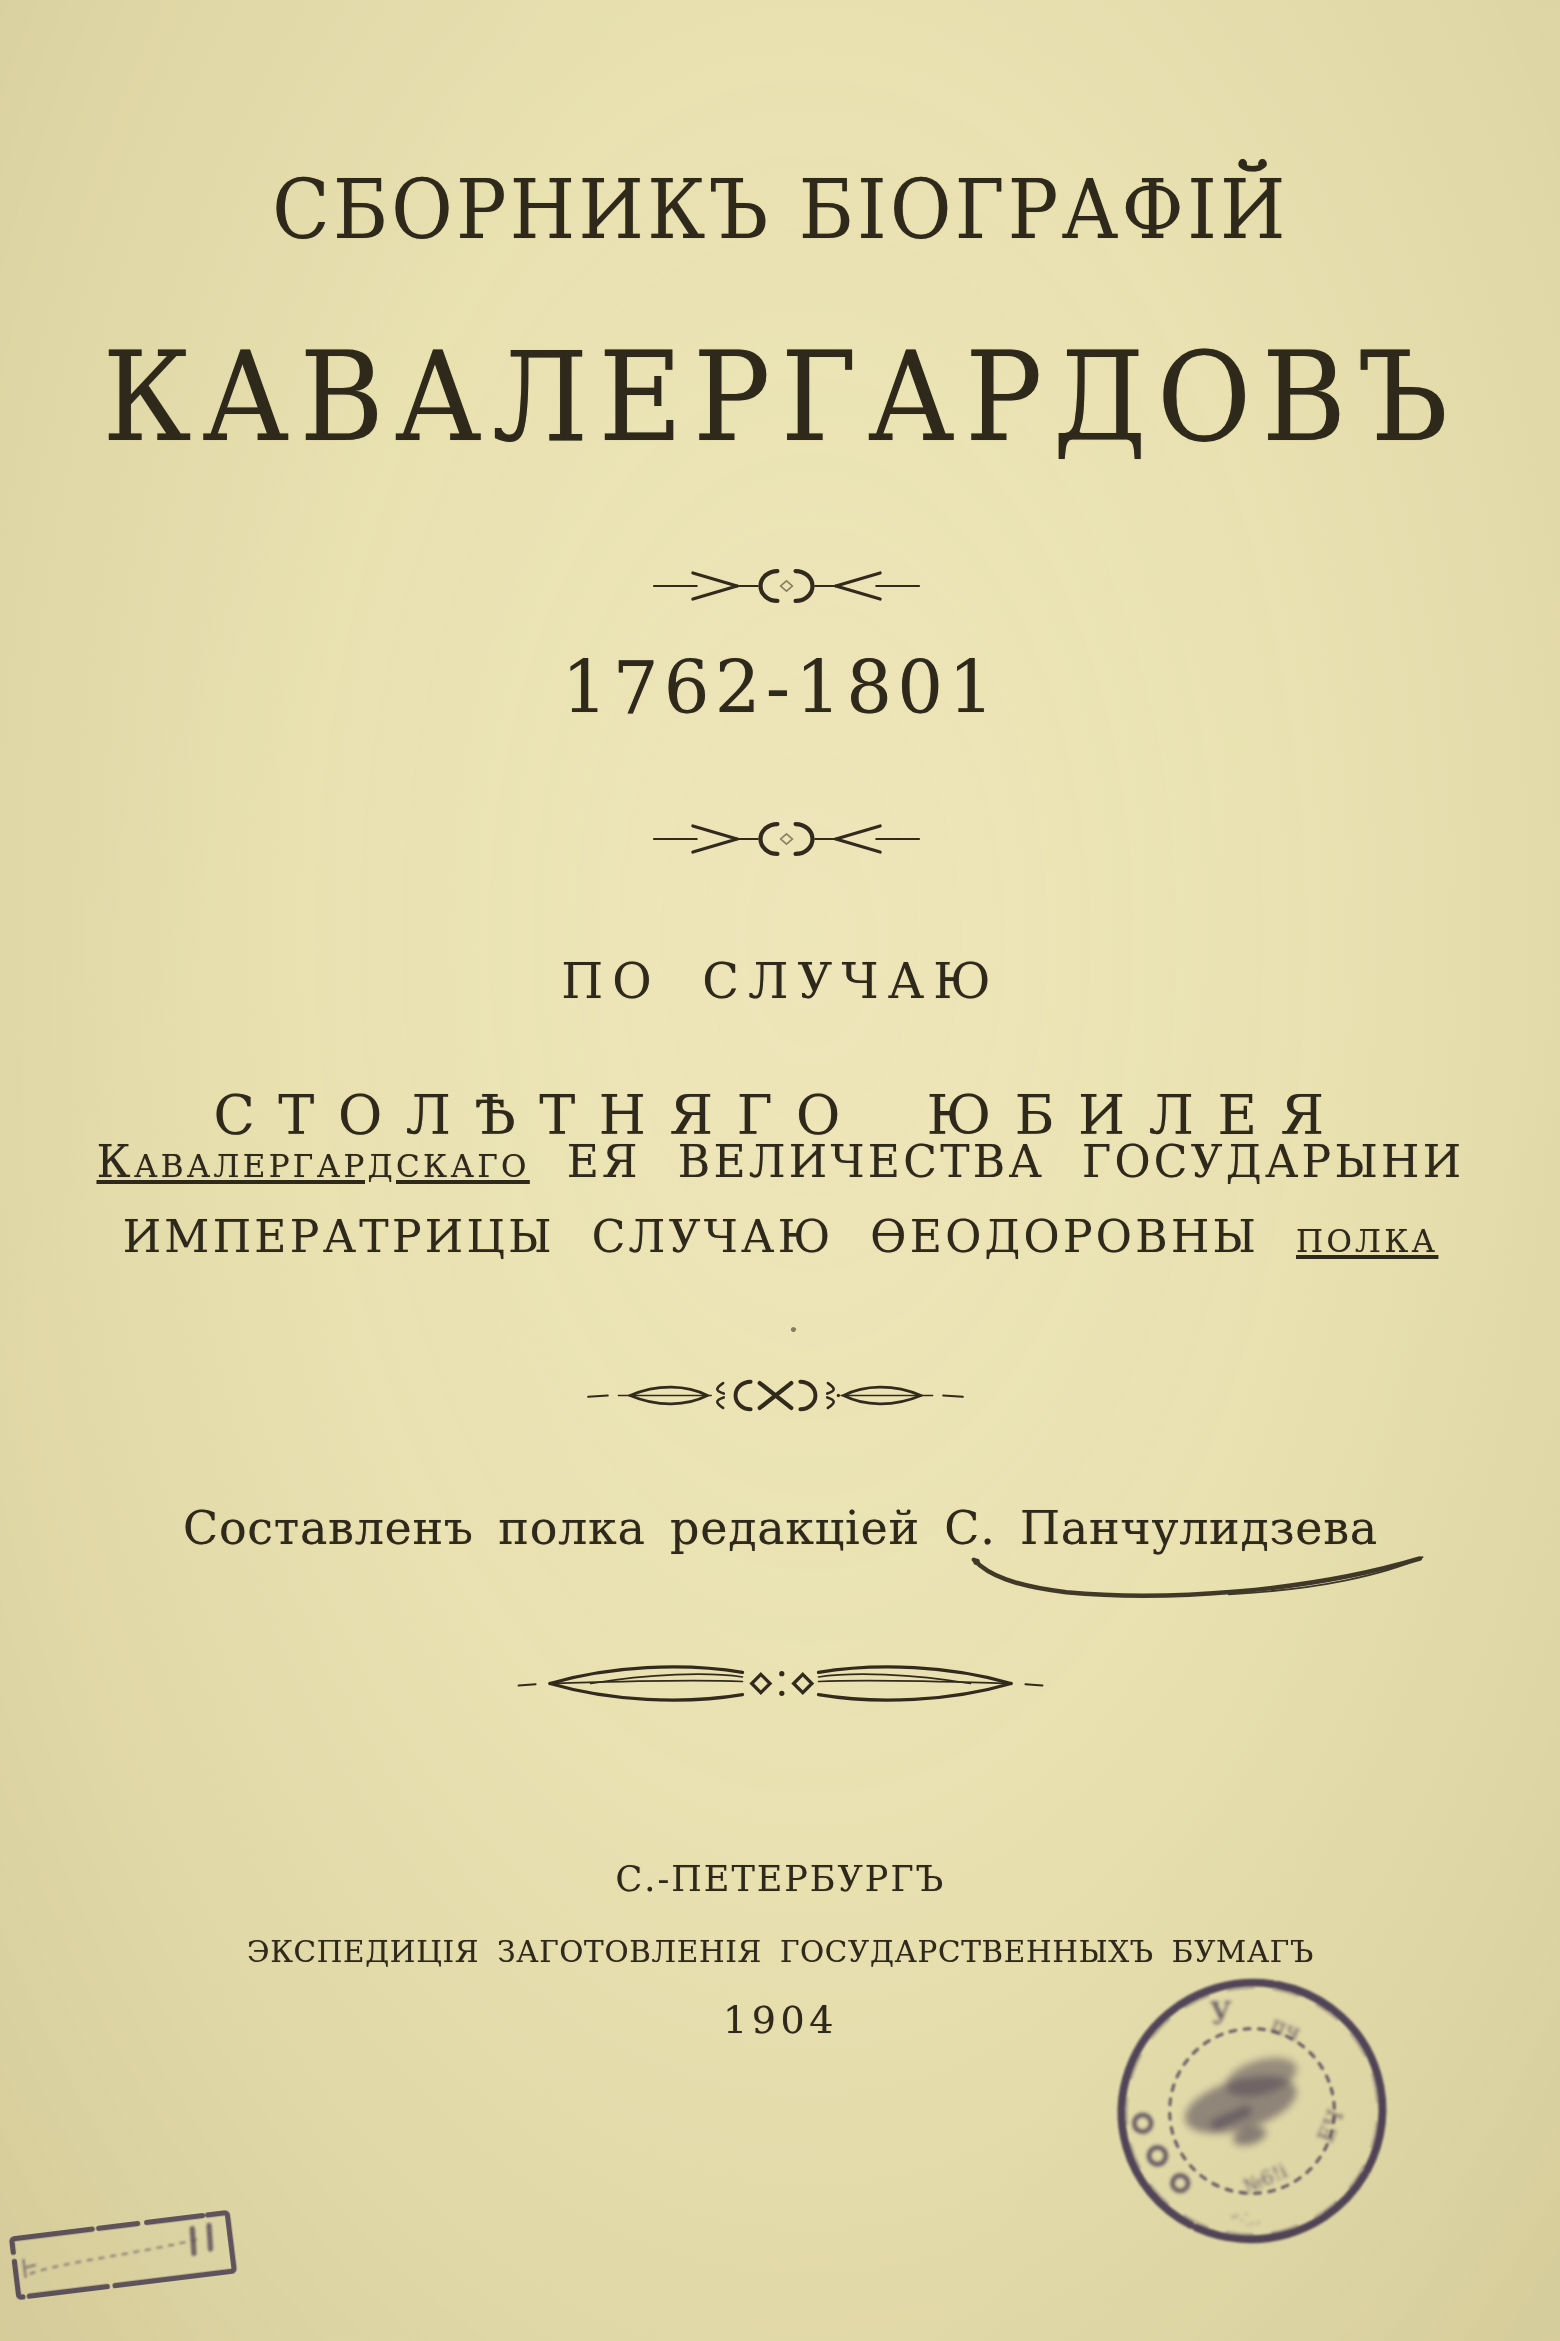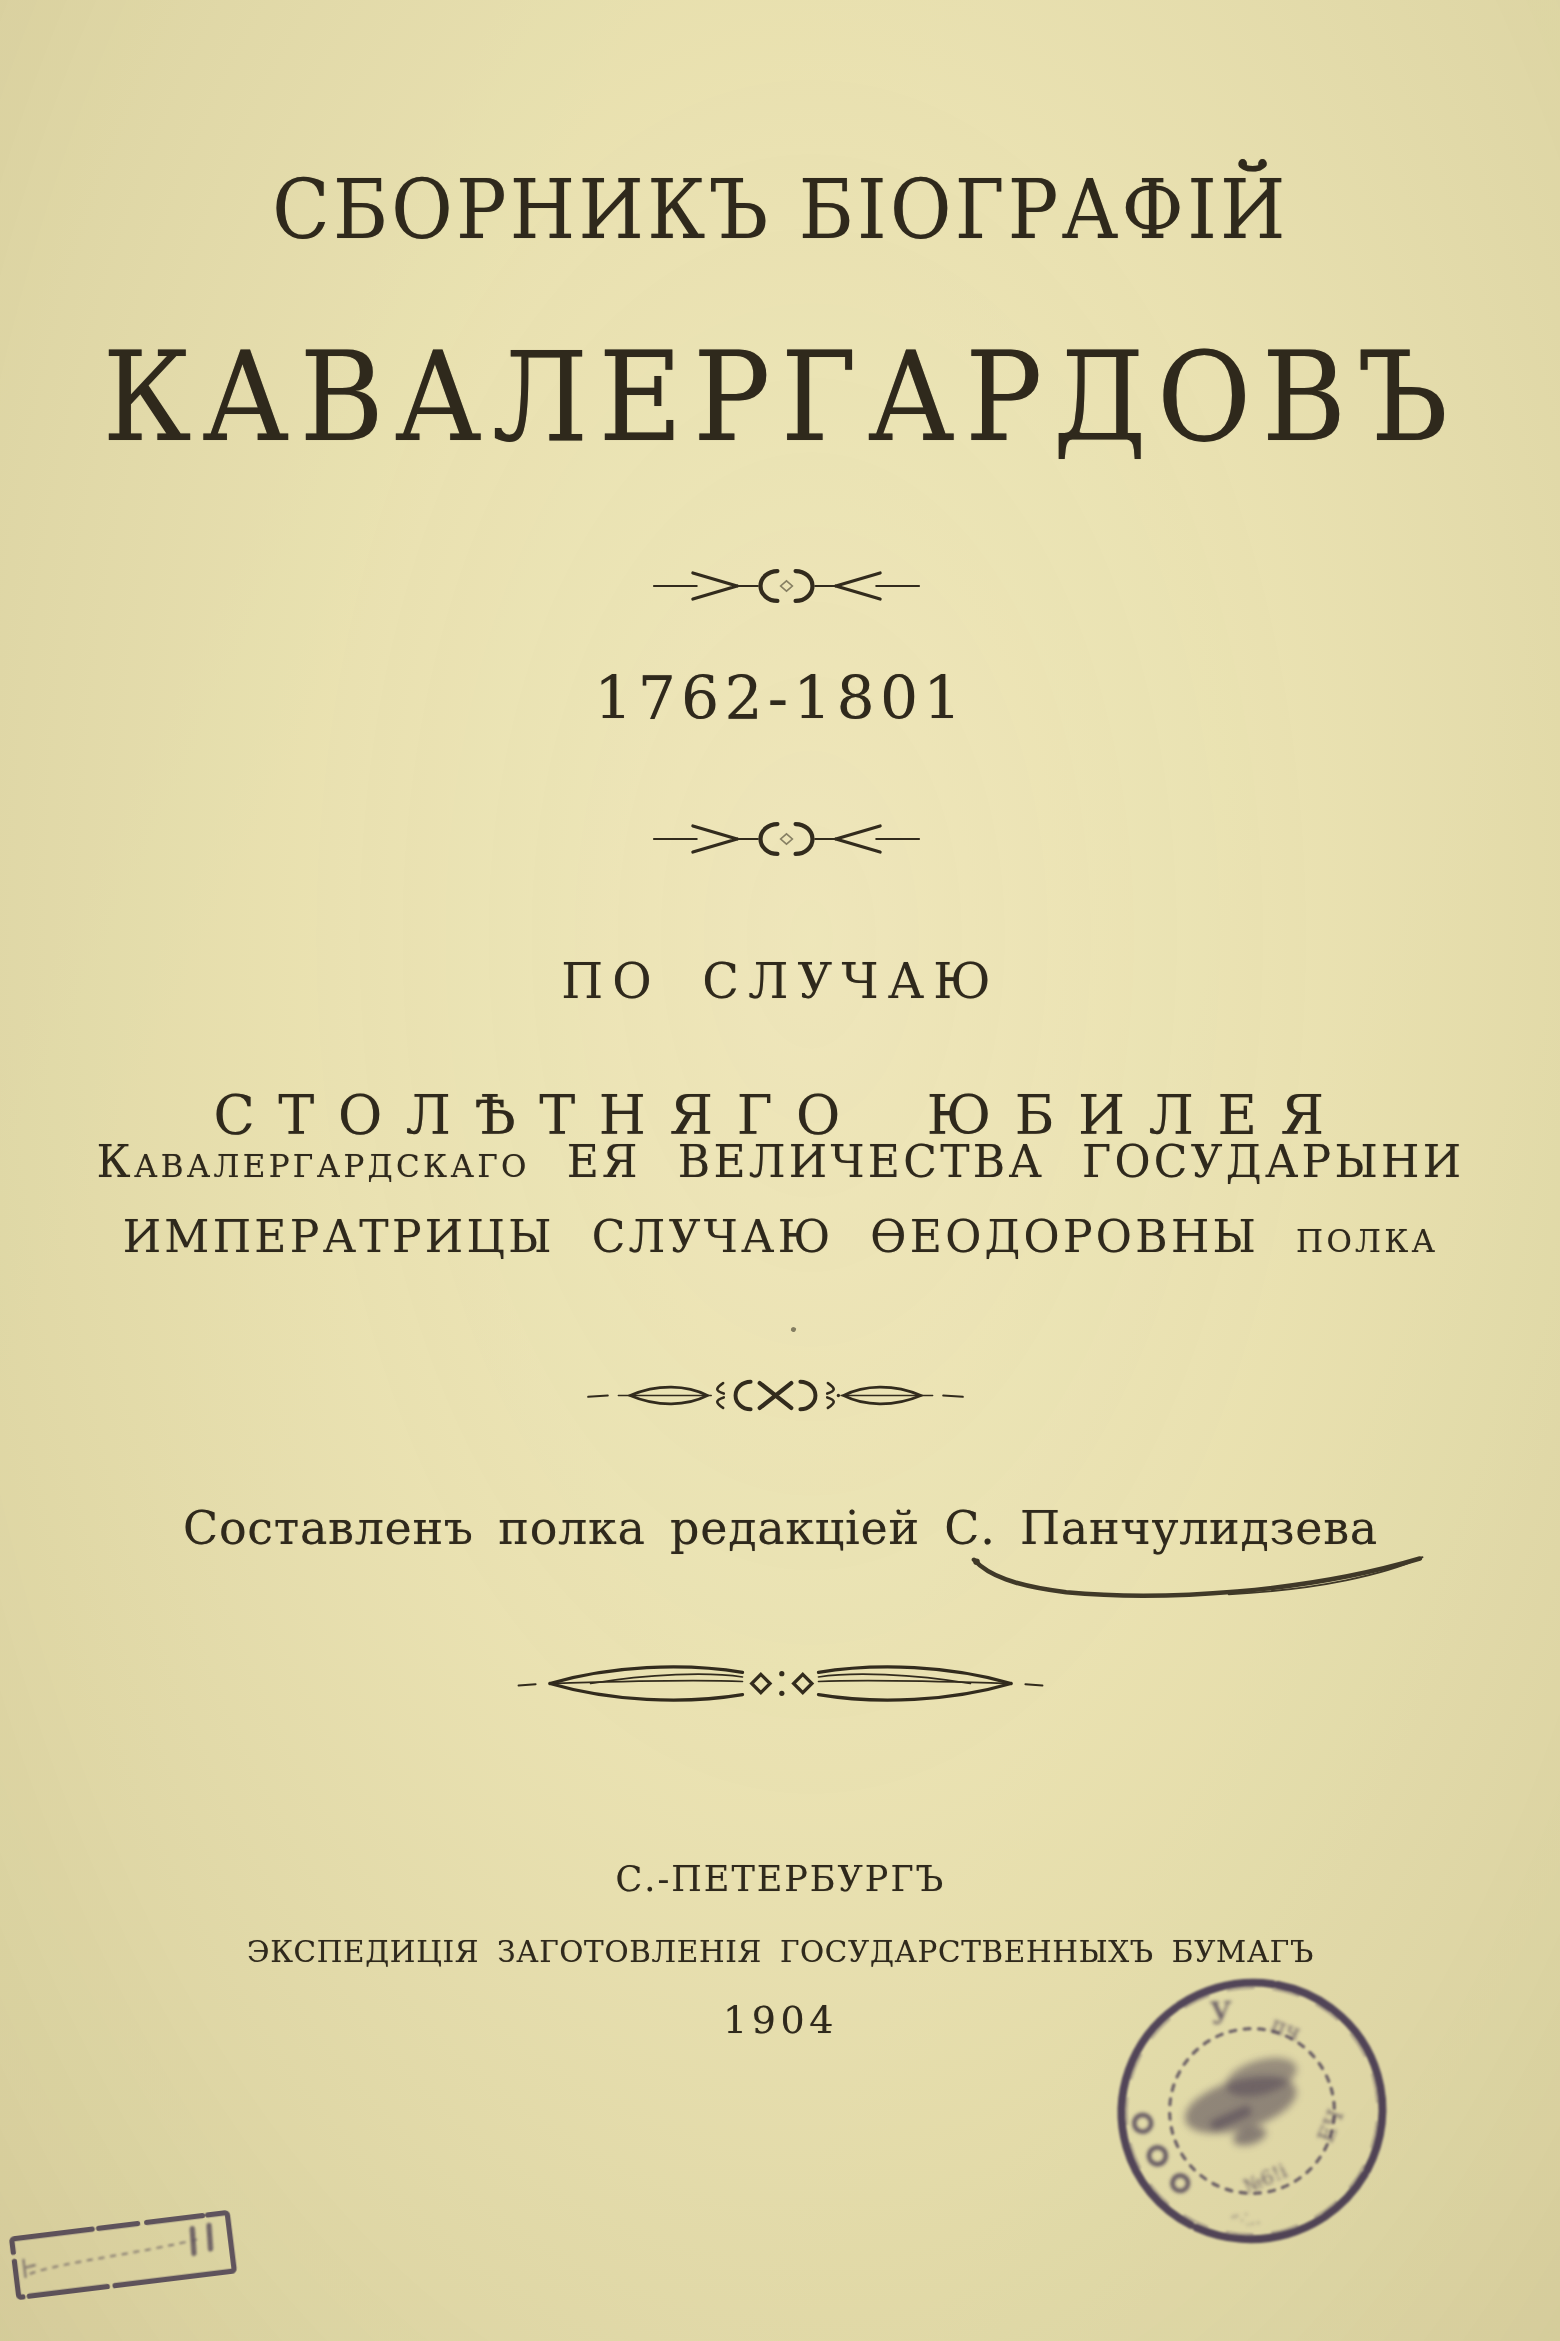--- a/index.html
+++ b/index.html
@@ -11,26 +11,26 @@
     font-family:"DejaVu Serif","Liberation Serif",serif;
   }
   .t{
     position:absolute;left:0;width:1561px;text-align:center;margin:0;
     color:#2f291c;line-height:1;font-weight:400;
     text-shadow:0 0 0.7px rgba(47,41,28,.45);
     white-space:nowrap;
   }
   .series{top:169px;font-size:75px;letter-spacing:3.3px;transform:scaleY(1.10);transform-origin:top center;}
   .main{top:335px;font-size:115px;letter-spacing:10.5px;transform:scaleY(1.08);transform-origin:top center;}
-  .years{top:668px;font-size:60px;letter-spacing:5.2px;}
+  .years{top:652px;font-size:72px;letter-spacing:5.2px;}
   .po{top:957px;font-size:48px;letter-spacing:9.2px;word-spacing:17px;}
   .stol{top:1089px;font-size:54px;letter-spacing:23.6px;word-spacing:22px;}
   .reg1{top:1140px;font-size:44px;letter-spacing:3.3px;word-spacing:19.6px;}
   .reg2{top:1215px;font-size:44px;letter-spacing:3.3px;word-spacing:19.6px;}
-  .sc{font-variant:small-caps;}
+  .sc{font-variant:small-caps;text-decoration:underline;}
   .byline{top:1505px;font-size:46px;letter-spacing:0.7px;word-spacing:9.2px;}
   .city{top:1862px;font-size:35px;letter-spacing:2px;}
   .pub{top:1938px;font-size:29.4px;letter-spacing:0.7px;word-spacing:7.9px;}
   .y1904{top:2001px;font-size:38px;letter-spacing:4.6px;}
   .orn{position:absolute;}
   .orn svg{display:block;}
   .a1{left:649px;top:560px;}
   .a2{left:649px;top:813px;}
   .ob{left:579px;top:1366px;}
   .oc{left:512px;top:1654px;}

